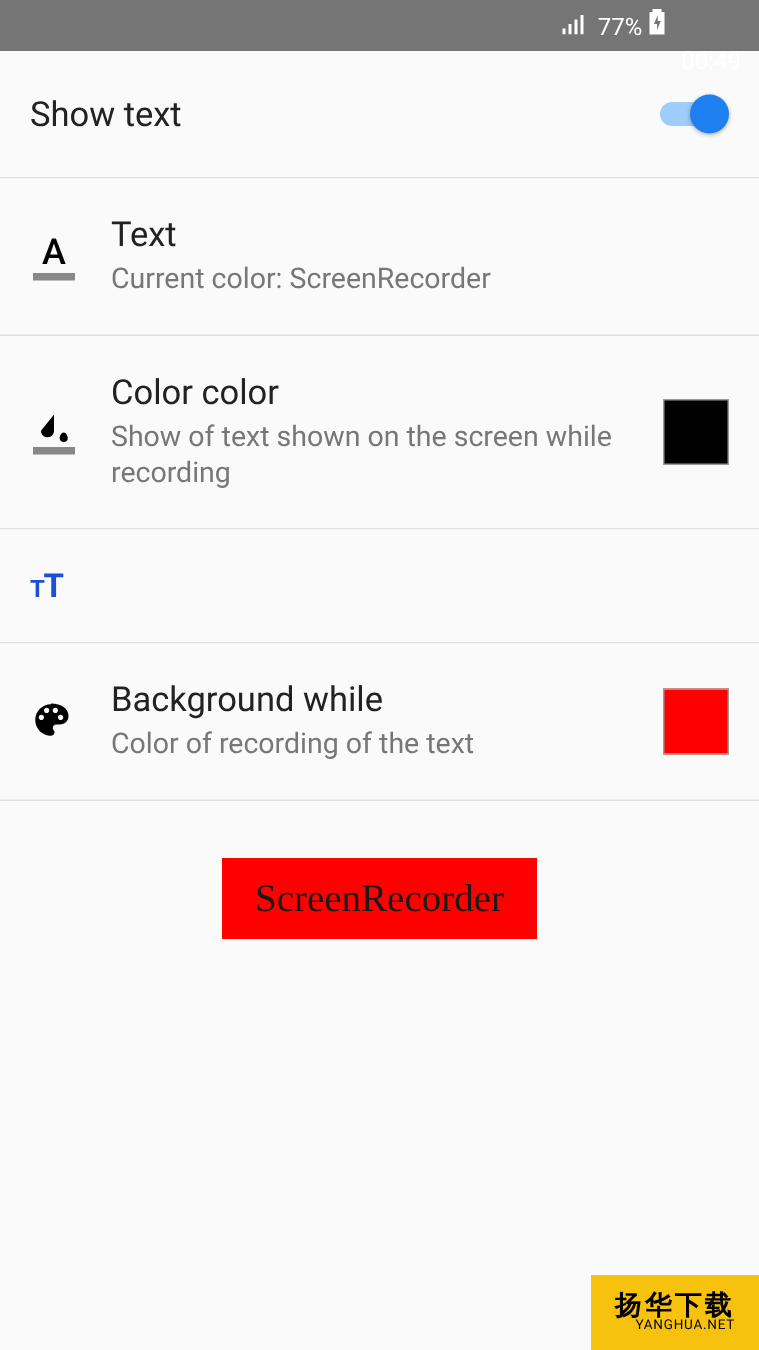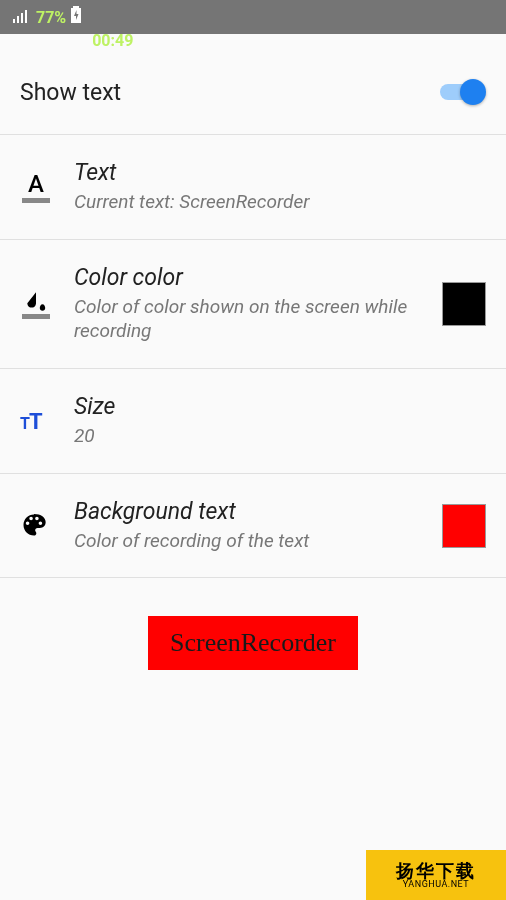--- a/index.html
+++ b/index.html
@@ -12,48 +12,47 @@
       width: 506px;
       height: 900px;
       background: #fafafa;
       overflow: hidden;
       position: relative;
     }
     .status-bar {
       height: 34px;
       background: #757575;
       display: flex;
-      justify-content: flex-start;
+      justify-content: flex-end;
       align-items: center;
       padding: 0 12px;
-      color: #bef264;
+      color: #ffffff;
       font-size: 16px;
       gap: 4px;
-      font-weight: bold;
     }
     .status-bar .signal {
       display: inline-block;
     }
     .status-bar .battery-pct {
       margin-left: 2px;
     }
     .status-bar .time {
       margin-left: 6px;
       margin-top: 46px;
     }
     .row {
       border-bottom: 1px solid #e0e0e0;
       display: flex;
       align-items: center;
       padding: 24px 20px;
       background: #fafafa;
     }
     .row.show-text {
       justify-content: space-between;
-      padding: 44px 20px 28px 20px;
+      padding: 28px 20px 28px 20px;
     }
     .row .label-title {
       font-size: 23px;
       color: #222;
       font-weight: 400;
     }
     .row .label-sub {
       font-size: 19px;
       color: #777;
       margin-top: 4px;
@@ -63,21 +62,20 @@
       width: 54px;
       flex-shrink: 0;
       display: flex;
       align-items: flex-start;
       justify-content: flex-start;
       padding-top: 2px;
     }
     .row .text-col {
       flex: 1;
       min-width: 0;
-      font-style: italic;
     }
     .row .swatch-col {
       width: 48px;
       display: flex;
       justify-content: flex-end;
       align-items: center;
     }
     .toggle {
       width: 48px;
       height: 28px;
@@ -166,40 +164,41 @@
       background: #f00;
       color: #1a1a1a;
       font-size: 26px;
       padding: 12px 22px;
       font-family: Georgia, serif;
     }
     .watermark {
       position: absolute;
       right: 0;
       bottom: 0;
-      width: 140px;
+      width: 112px;
       height: 50px;
       background: #f7c20e;
       display: flex;
       align-items: center;
       justify-content: center;
       color: #000;
     }
     .watermark-inner {
       text-align: center;
       line-height: 1;
     }
     .watermark-inner .zh {
       font-size: 18px;
       font-weight: 700;
       letter-spacing: 2px;
     }
     .watermark-inner .en {
       font-size: 9px;
       letter-spacing: 0.5px;
+      text-align: right;
     }
   </style>
 </head>
 <body>
 
 <div class="status-bar">
   <span class="signal">
     <svg width="18" height="14" viewBox="0 0 18 14">
         <path fill="#fff" d="M1 10h2v4H1zM5 7h2v7H5zM9 4h2v10H9zM13 1h2v13h-2z"></path>
       </svg>
@@ -224,64 +223,60 @@
 
 <div class="row">
   <div class="icon-col">
     <div class="icon-letter">
       <span class="letter">A</span>
       <span class="underline"></span>
     </div>
   </div>
   <div class="text-col">
     <div class="label-title">Text</div>
-    <div class="label-sub">Current text: ScreenRecorder</div>
+    <div class="label-sub">Current color: ScreenRecorder</div>
   </div>
 </div>
 
 <div class="row">
   <div class="icon-col">
     <div class="icon-fill">
       <svg viewBox="0 0 24 20">
           <path fill="#000" d="M12 2L4 12c0 0 0 4 4 4s4-4 4-4L12 2zM18 13c-1.5 0-2.5 2-2.5 3.5s1 2.5 2.5 2.5 2.5-1 2.5-2.5S19.5 13 18 13z"></path>
         </svg>
       <span class="underline"></span>
     </div>
   </div>
   <div class="text-col">
     <div class="label-title">Color color</div>
-    <div class="label-sub">Color of color shown on the screen while recording</div>
+    <div class="label-sub">Show of text shown on the screen while recording</div>
   </div>
   <div class="swatch-col">
     <div class="swatch black"></div>
   </div>
 </div>
 
 <div class="row">
   <div class="icon-col">
     <div class="icon-size">
       <span class="small-t">T</span><span>T</span>
     </div>
-  </div>
-  <div class="text-col">
-    <div class="label-title">Size</div>
-    <div class="label-sub">20</div>
   </div>
 </div>
 
 <div class="row">
   <div class="icon-col">
     <div class="icon-palette">
       <svg viewBox="0 0 24 24">
           <path fill="#000" d="M12 3C7 3 3 7 3 12s4 9 9 9c1 0 2-.8 2-2 0-.5-.2-1-.5-1.3-.3-.3-.5-.8-.5-1.2 0-1 .8-2 2-2h2c3 0 5-2 5-5 0-4-4-7-10-7zM6.5 12c-.8 0-1.5-.7-1.5-1.5S5.7 9 6.5 9 8 9.7 8 10.5 7.3 12 6.5 12zm3-4C8.7 8 8 7.3 8 6.5S8.7 5 9.5 5 11 5.7 11 6.5 10.3 8 9.5 8zm5 0c-.8 0-1.5-.7-1.5-1.5S13.7 5 14.5 5 16 5.7 16 6.5 15.3 8 14.5 8zm3 4c-.8 0-1.5-.7-1.5-1.5S16.7 9 17.5 9 19 9.7 19 10.5 18.3 12 17.5 12z"></path>
         </svg>
     </div>
   </div>
   <div class="text-col">
-    <div class="label-title">Background text</div>
+    <div class="label-title">Background while</div>
     <div class="label-sub">Color of recording of the text</div>
   </div>
   <div class="swatch-col">
     <div class="swatch red"></div>
   </div>
 </div>
 
 <div class="preview-area">
   <div class="preview-box">ScreenRecorder</div>
 </div>

